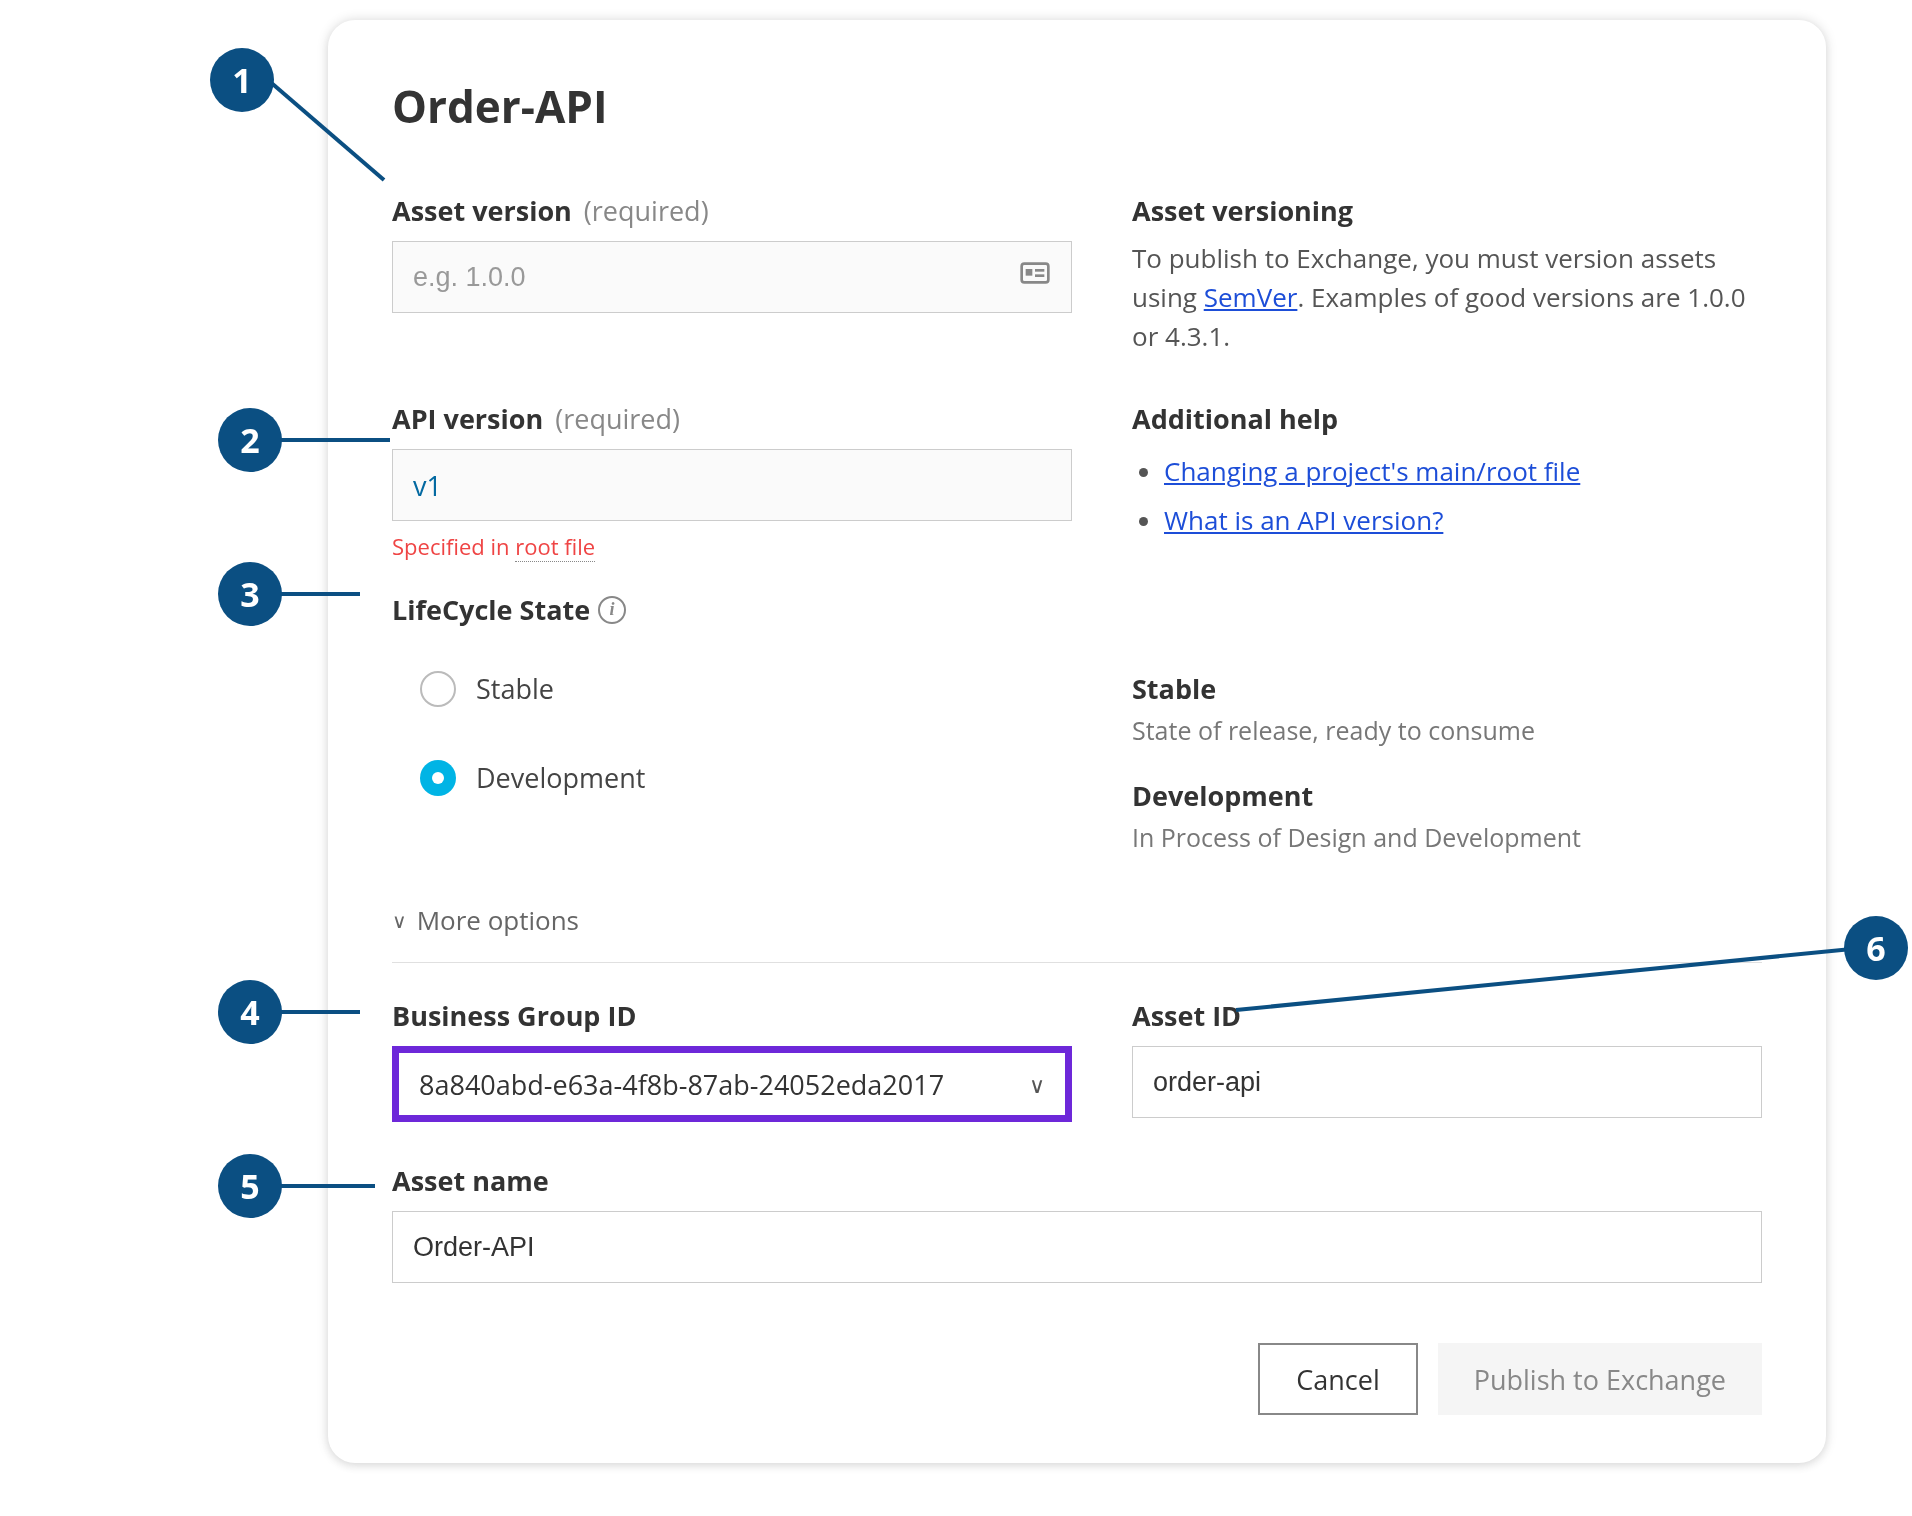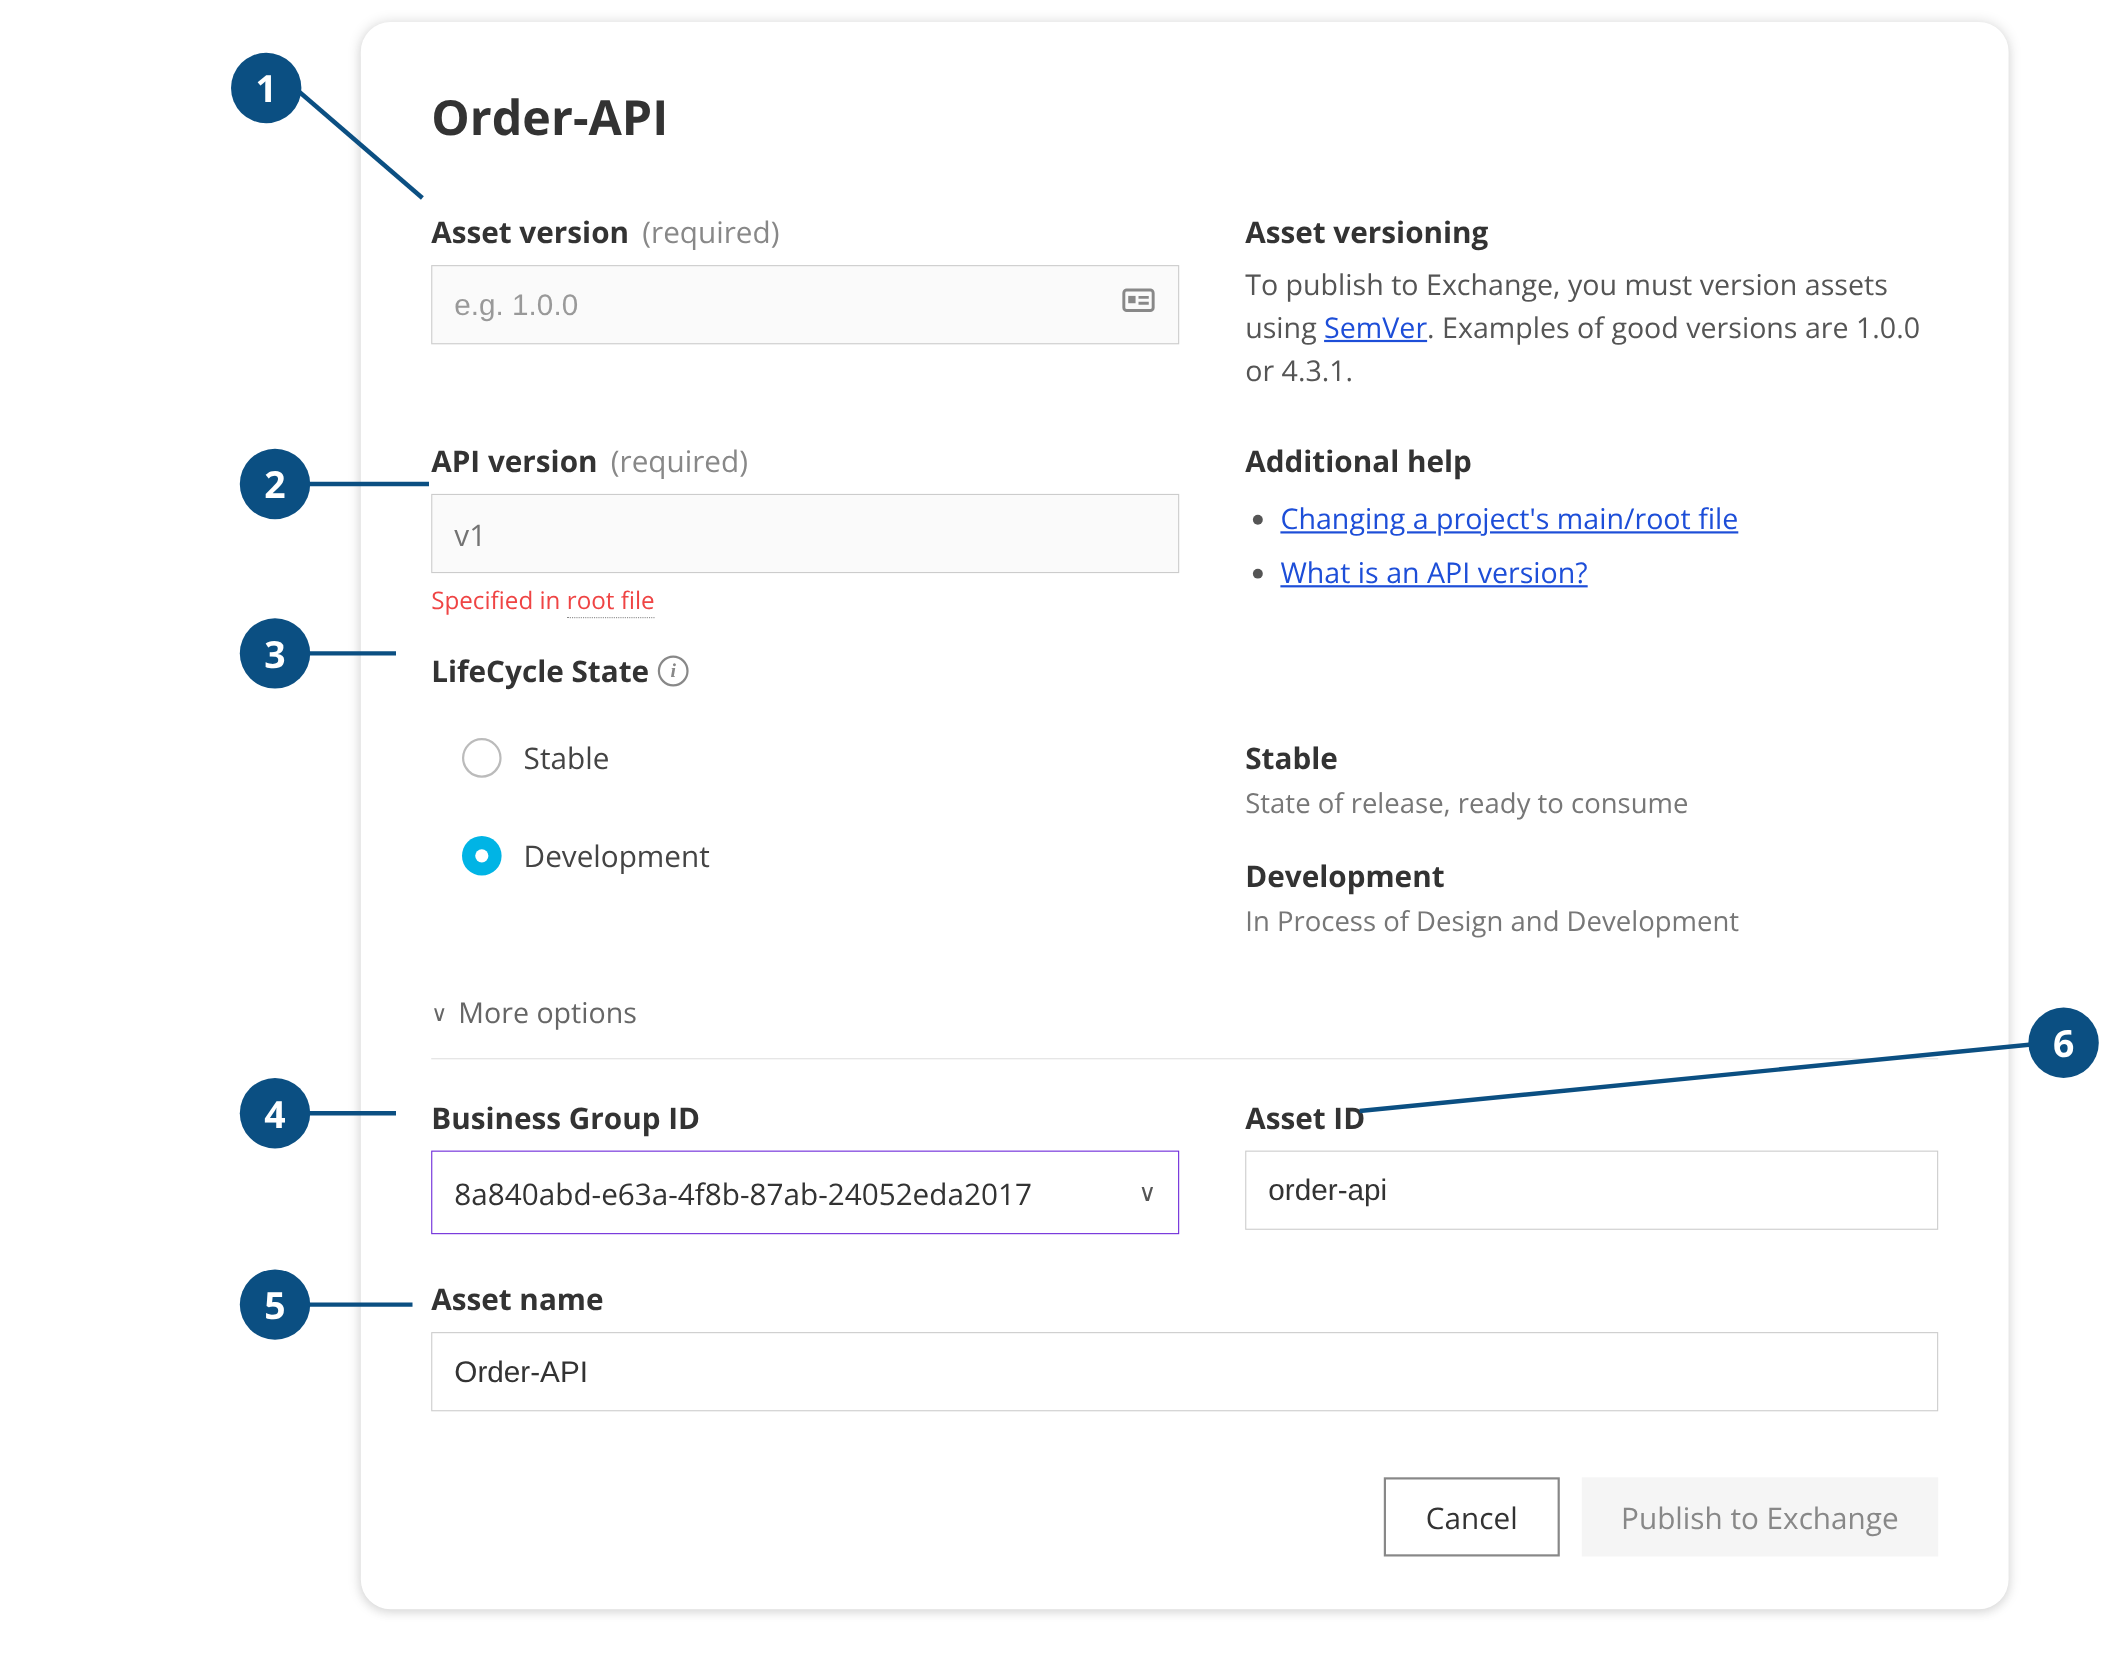--- a/index.html
+++ b/index.html
@@ -64,21 +64,21 @@
   .input-box input {
     border: none;
     background: transparent;
     width: 100%;
     height: 100%;
     font-size: 27px;
     outline: none;
     color: #333;
   }
   .input-box input::placeholder { color: #999; }
-  .input-box .readonly-value { color: #737373; }
+  .input-box .readonly-value { color: #0369a1; }
   .hint-below {
     font-size: 22px;
     color: #ef4444;
     margin-top: 10px;
   }
   .dotted-underline { border-bottom: 1px dotted #888; }
 
   .aside-title {
     font-size: 27px;
     font-weight: 700;
@@ -168,21 +168,21 @@
 
   .divider {
     border: none;
     border-top: 1px solid #e0e0e0;
     margin-bottom: 34px;
   }
 
   .select-box {
     width: 100%;
     height: 76px;
-    border: 1px solid #6d28d9;
+    border: 7px solid #6d28d9;
     background: #fff;
     font-size: 27px;
     padding: 0 20px;
     display: flex;
     align-items: center;
     justify-content: space-between;
     cursor: pointer;
   }
   .select-chev { font-size: 22px; color: #555; }
 

